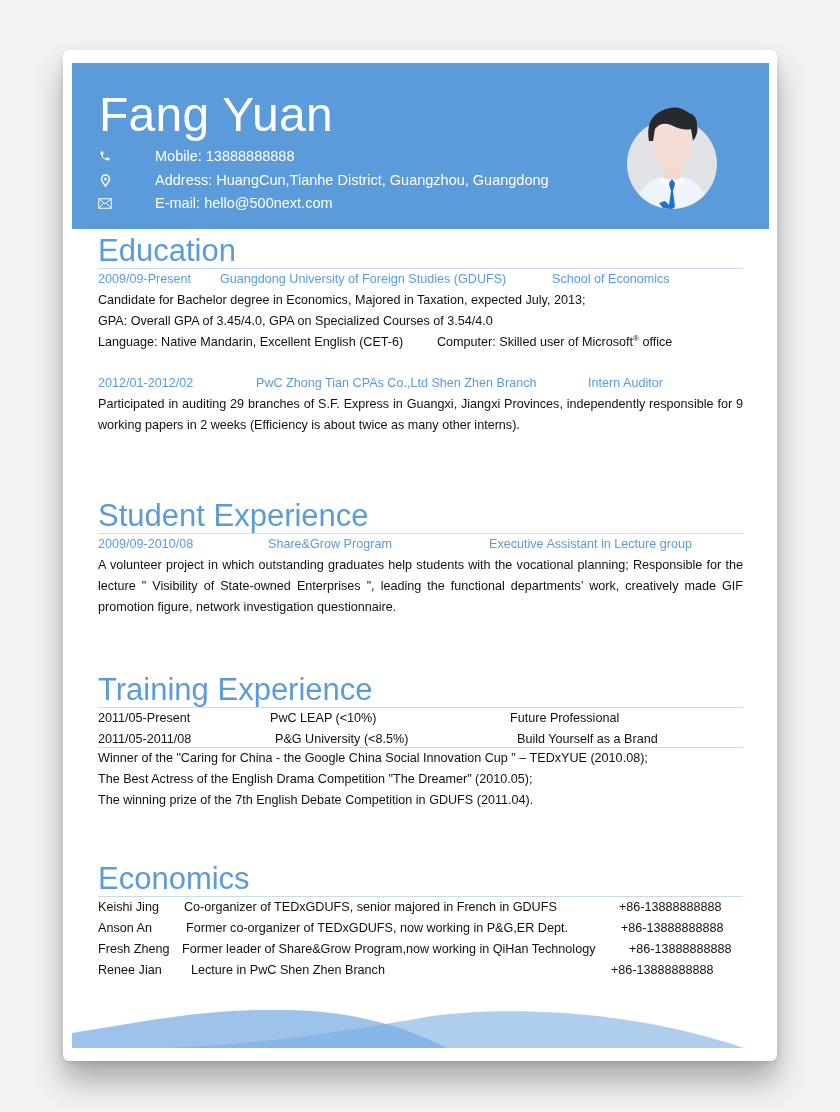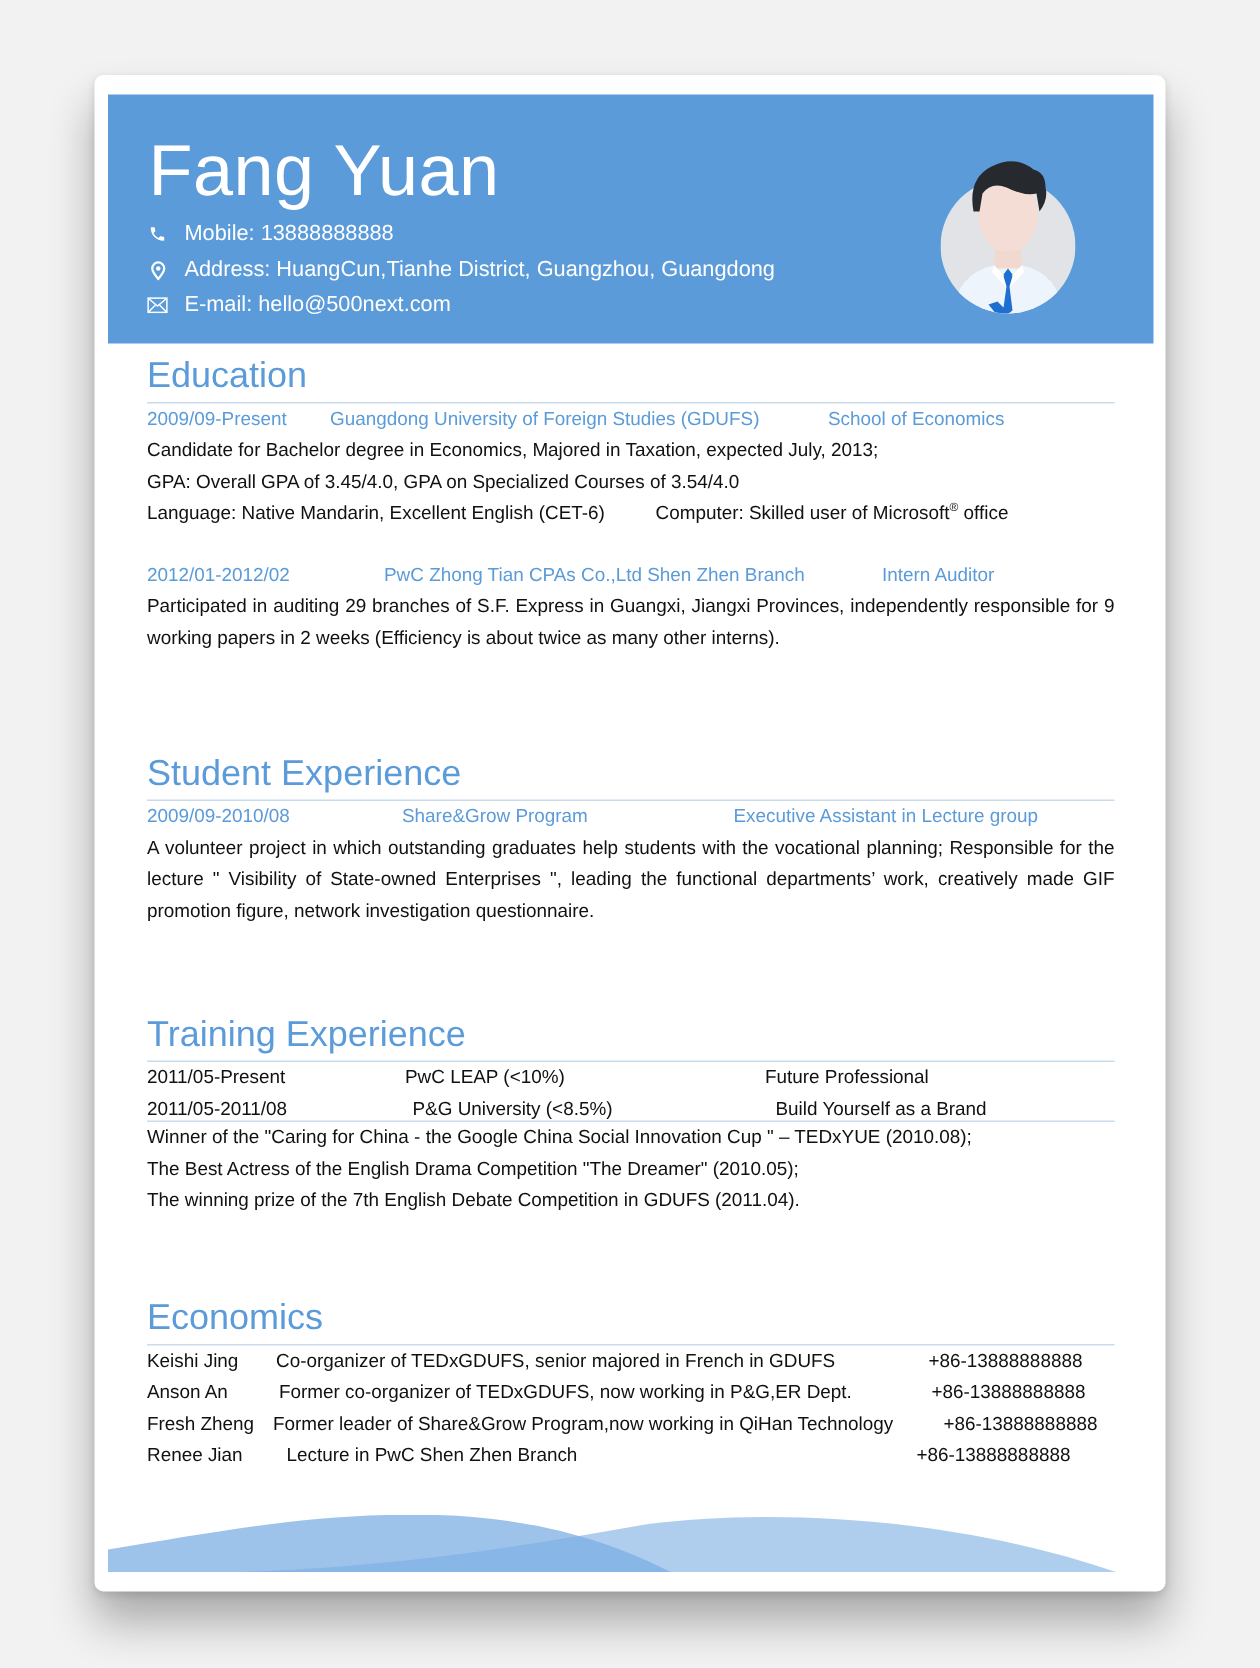--- a/index.html
+++ b/index.html
@@ -19,29 +19,29 @@
     .header {
       position: absolute; left: 9px; top: 13px;
       width: 697px; height: 166px;
       background: #5b9bd9; color: #fff;
     }
     .name {
       position: absolute; left: 27px; top: 32px;
       font-size: 48px; font-weight: normal; letter-spacing: 0.3px;
       line-height: 40px;
     }
-    .contact { position: absolute; left: 26px; font-size: 14.5px; line-height: 18px; display: flex; align-items: center; }
+    .contact { position: absolute; left: 26px; font-size: 14.5px; line-height: 18px; display: flex; align-items: center; gap: 32px; }
     .contact .ic { width: 14px; height: 14px; margin-right: 11px; display: inline-flex; align-items: center; justify-content: center; }
     .c1 { top: 84px; } .c2 { top: 108px; } .c3 { top: 131px; }
     .avatar {
       position: absolute; left: 555px; top: 38px; width: 90px; height: 110px;
     }
     .content { position: absolute; left: 35px; width: 645px; }
     .sec-title {
-      font-size: 24px; color: #5b9bd9; line-height: 28px; height: 28px;
+      font-size: 31px; color: #5b9bd9; line-height: 28px; height: 28px;
       padding-left: 0;
     }
     .sec-line { border-bottom: 1px solid #c9dcee; margin-top: 3px; }
     .row { position: relative; font-size: 12.6px; line-height: 21px; height: 21px; color: #111; white-space: nowrap; }
     .row.blue { color: #5b9bd9; }
     .row span { position: absolute; top: 0; }
     .para { font-size: 12.6px; line-height: 21px; color: #111; text-align: justify; }
     sup { font-size: 8px; line-height: 0; }
     .waves { position: absolute; left: 9px; top: 960px; width: 672px; height: 40px; }
   </style>

